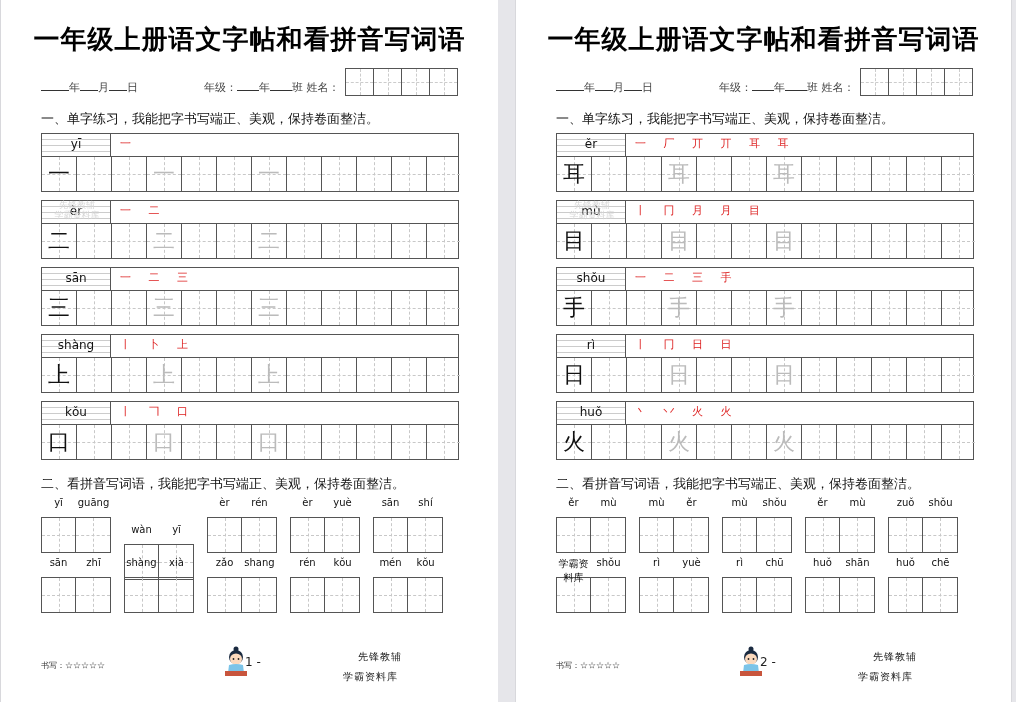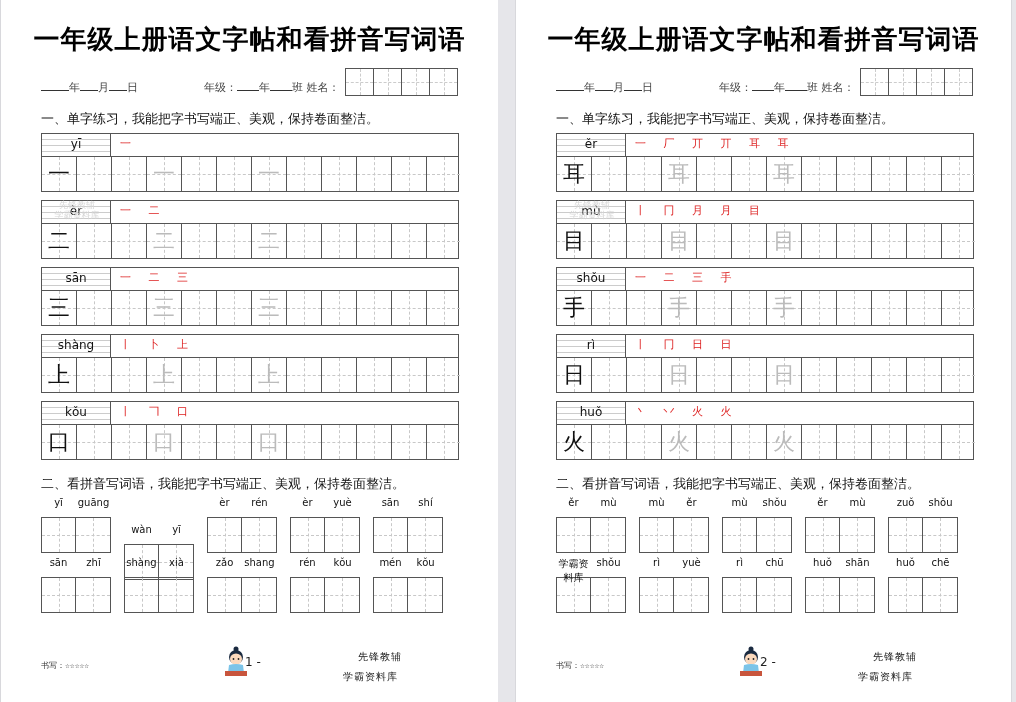--- a/index.html
+++ b/index.html
@@ -33,21 +33,21 @@
   .cell .ch { position: absolute; inset: 0; display: flex; align-items: center; justify-content: center;
               font-family: "DejaVu Serif", serif; font-size: 22px; z-index: 1; }
   .cell .ch.trace { color: #bbb; }
   .wm { position: absolute; font-size: 9px; color: #d6d6d6; line-height: 10px; text-align: center; width: 70px; pointer-events: none; }
   .word { position: absolute; width: 70px; }
   .word .pys { display: flex; height: 16px; font-size: 10px; }
   .word .pys span { width: 35px; text-align: center; }
   .word .wb { margin-top: 4px; height: 36px; border: 1px solid #555; display: flex; }
   .word .wb .cell { width: 34px; }
   .word .wb .cell:last-child { width: 34px; border-right: none; }
-  .footer-left { position: absolute; top: 660px; font-size: 8px; color: #333; font-family: Liberation Mono, monospace; }
+  .footer-left { position: absolute; top: 660px; font-size: 8px; color: #333; font-family: Liberation Sans, sans-serif; }
   .mascot { position: absolute; top: 646px; width: 26px; height: 32px; }
   .pagenum { position: absolute; top: 655px; font-size: 12px; color: #222; }
   .brand { position: absolute; font-size: 10px; color: #222; font-family: "DejaVu Serif", serif; letter-spacing: 1px; }
 </style>
 </head>
 <body>
 
 <div class="page p1">
   <div class="title">一年级上册语文字帖和看拼音写词语</div>
 

